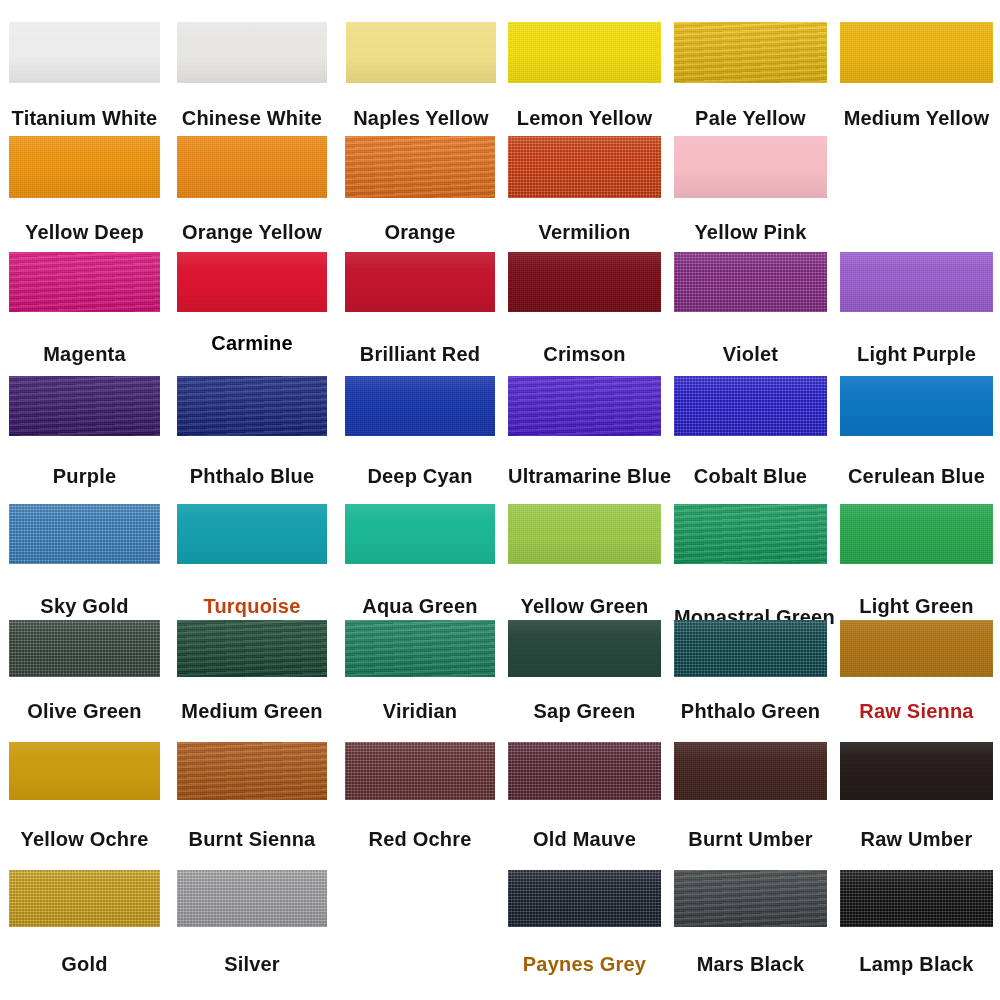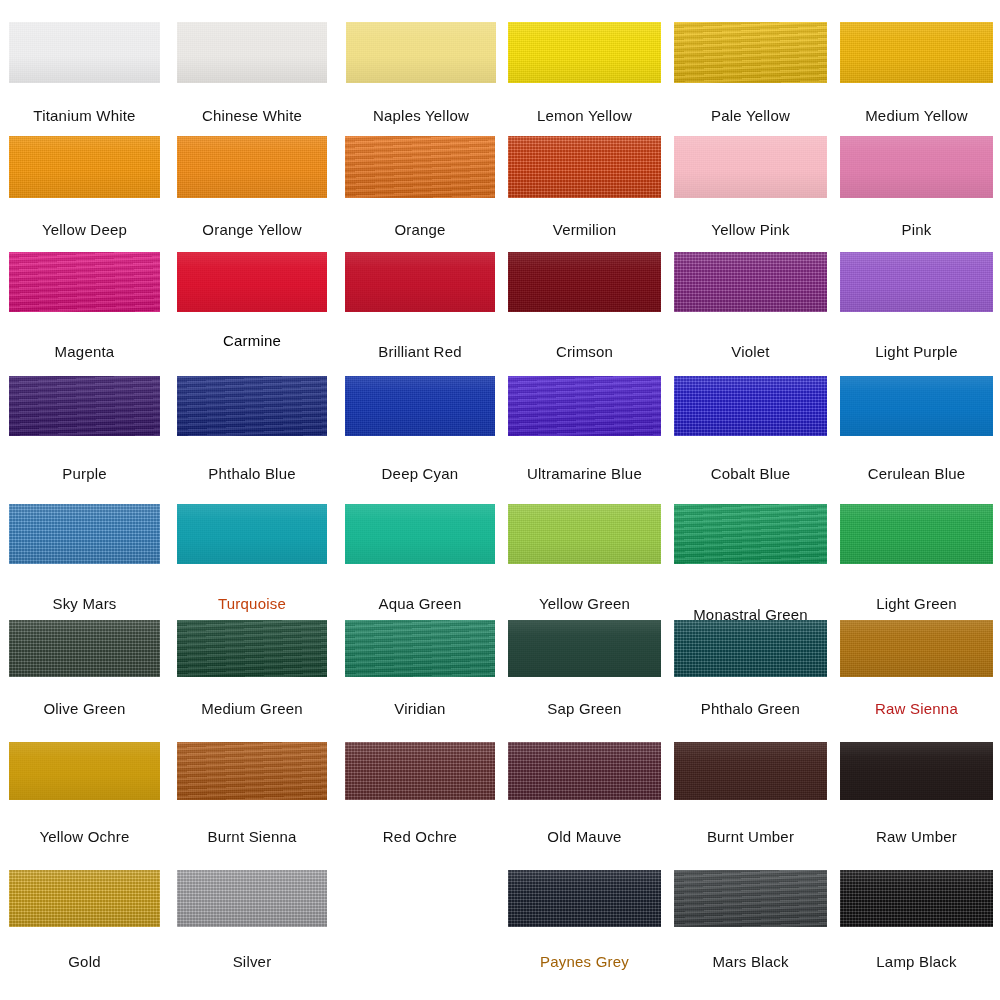--- a/index.html
+++ b/index.html
@@ -91,22 +91,22 @@
       linear-gradient(180deg,
         rgba(255,255,255,0.10) 0%,
         rgba(0,0,0,0.10) 100%);
   }
 
   .swatch-label {
     position: absolute;
     left: 0;
     width: 100%;
     text-align: center;
-    font-weight: normal;
-    font-size: 15px;
+    font-weight: bold;
+    font-size: 20px;
     letter-spacing: 0.2px;
     color: #141414;
     white-space: nowrap;
     font-family: "Liberation Sans", "DejaVu Sans", sans-serif;
   }
 </style>
 </head>
 <body>
 
 <div id="chart" style="background: rgb(255, 255, 255);">
@@ -147,24 +147,20 @@
       <div class="swatch-label" style="top: 85px; color: rgb(20, 20, 20);">Orange</div>
     </div>
     <div class="swatch-cell" style="left: 508px; top: 136px; width: 153px; height: 101px;">
       <div class="swatch-chip chip-coarse" style="height: 62px; background: rgb(217, 65, 17);"></div>
       <div class="swatch-label" style="top: 85px; color: rgb(20, 20, 20);">Vermilion</div>
     </div>
     <div class="swatch-cell" style="left: 674px; top: 136px; width: 153px; height: 101px;">
       <div class="swatch-chip chip-plain" style="height: 62px; background: rgb(249, 189, 198);"></div>
       <div class="swatch-label" style="top: 85px; color: rgb(20, 20, 20);">Yellow Pink</div>
     </div>
-    <div class="swatch-cell" style="left: 840px; top: 136px; width: 153px; height: 101px;">
-      <div class="swatch-chip chip-plain" style="height: 62px; background: rgb(224, 127, 174);"></div>
-      <div class="swatch-label" style="top: 85px; color: rgb(20, 20, 20);">Pink</div>
-    </div>
     <div class="swatch-cell" style="left: 9px; top: 252px; width: 151px; height: 107px;">
       <div class="swatch-chip chip-brush" style="height: 60px; background: rgb(229, 9, 127);"></div>
       <div class="swatch-label" style="top: 91px; color: rgb(20, 20, 20);">Magenta</div>
     </div>
     <div class="swatch-cell" style="left: 177px; top: 252px; width: 150px; height: 107px;">
       <div class="swatch-chip chip-plain" style="height: 60px; background: rgb(221, 18, 46);"></div>
       <div class="swatch-label" style="top: 80px; color: #000000;">Carmine</div>
     </div>
     <div class="swatch-cell" style="left: 345px; top: 252px; width: 150px; height: 107px;">
       <div class="swatch-chip chip-plain" style="height: 60px; background: rgb(195, 18, 43);"></div>
@@ -201,21 +197,21 @@
     <div class="swatch-cell" style="left: 674px; top: 376px; width: 153px; height: 105px;">
       <div class="swatch-chip chip-coarse" style="height: 60px; background: rgb(42, 32, 216);"></div>
       <div class="swatch-label" style="top: 89px; color: rgb(20, 20, 20);">Cobalt Blue</div>
     </div>
     <div class="swatch-cell" style="left: 840px; top: 376px; width: 153px; height: 105px;">
       <div class="swatch-chip chip-plain" style="height: 60px; background: rgb(10, 118, 196);"></div>
       <div class="swatch-label" style="top: 89px; color: rgb(20, 20, 20);">Cerulean Blue</div>
     </div>
     <div class="swatch-cell" style="left: 9px; top: 504px; width: 151px; height: 107px;">
       <div class="swatch-chip chip-coarse" style="height: 60px; background: rgb(62, 135, 198);"></div>
-      <div class="swatch-label" style="top: 91px; color: rgb(20, 20, 20);">Sky Mars</div>
+      <div class="swatch-label" style="top: 91px; color: rgb(20, 20, 20);">Sky Gold</div>
     </div>
     <div class="swatch-cell" style="left: 177px; top: 504px; width: 150px; height: 107px;">
       <div class="swatch-chip chip-plain" style="height: 60px; background: rgb(18, 160, 174);"></div>
       <div class="swatch-label" style="top: 91px; color: #c2410c;">Turquoise</div>
     </div>
     <div class="swatch-cell" style="left: 345px; top: 504px; width: 150px; height: 107px;">
       <div class="swatch-chip chip-plain" style="height: 60px; background: rgb(25, 184, 148);"></div>
       <div class="swatch-label" style="top: 91px; color: rgb(20, 20, 20);">Aqua Green</div>
     </div>
     <div class="swatch-cell" style="left: 508px; top: 504px; width: 153px; height: 107px;">

